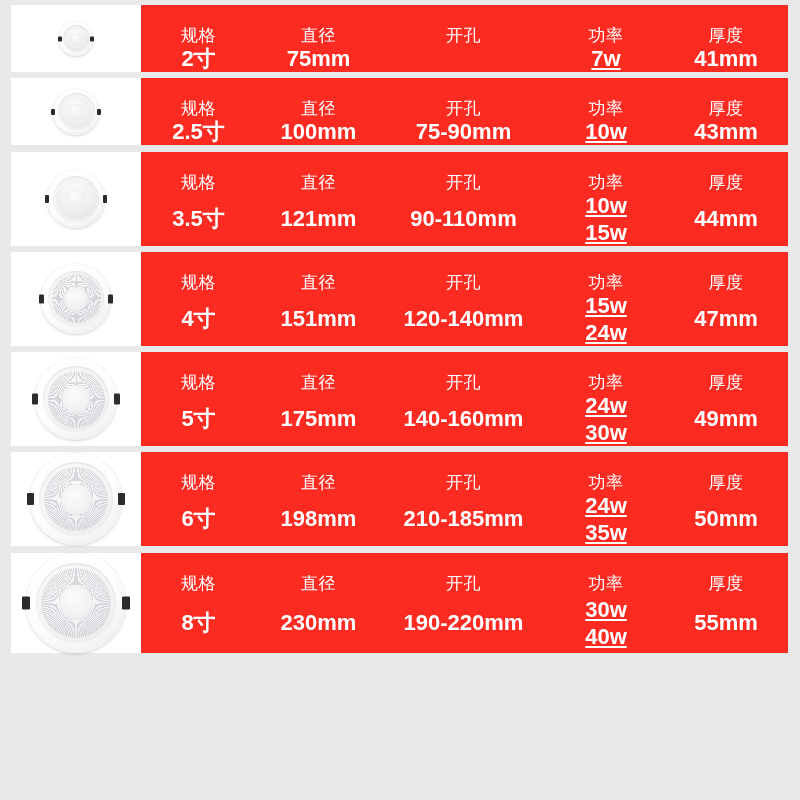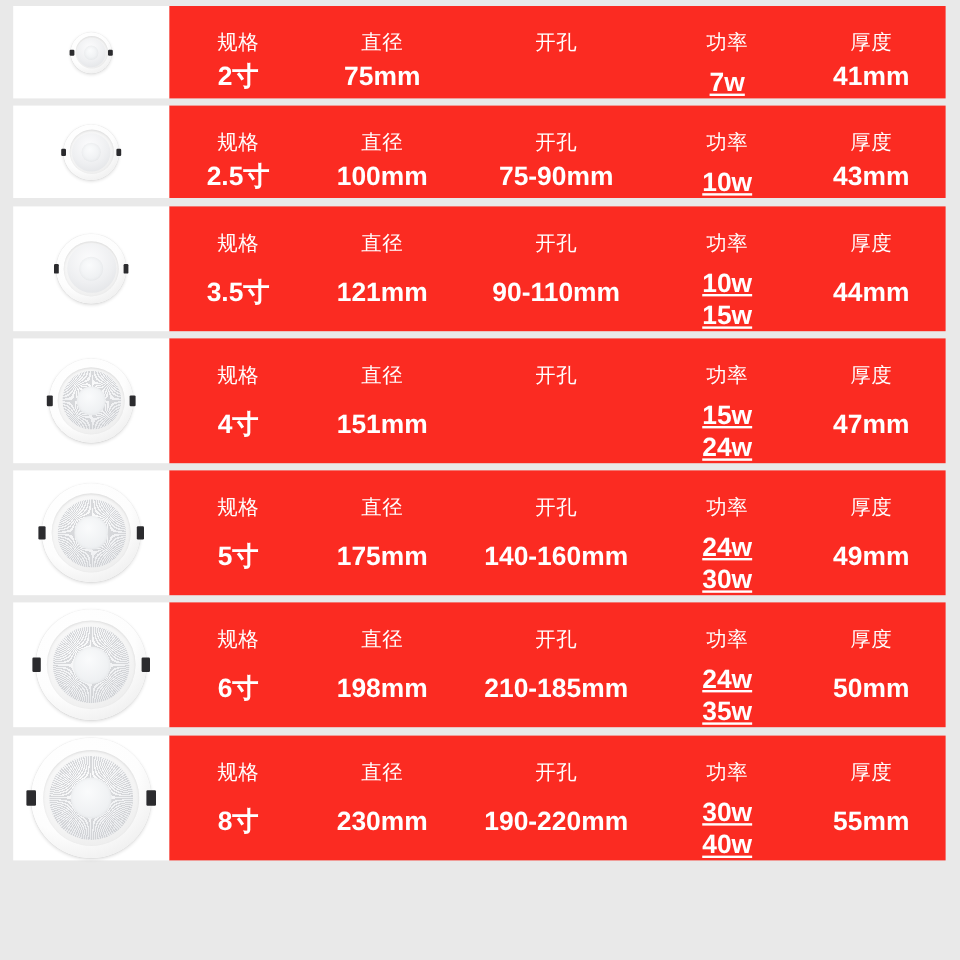--- a/index.html
+++ b/index.html
@@ -63,21 +63,21 @@
     align-items: center;
     justify-content: flex-start;
     position: relative;
     padding-top: 22px;
     box-sizing: border-box;
   }
 
   .col-spec   { flex: 0 0 115px; }
   .col-dia    { flex: 0 0 125px; }
   .col-hole   { flex: 0 0 165px; }
-  .col-power  { flex: 0 0 120px; gap: 10px; }
+  .col-power  { flex: 0 0 120px; }
   .col-thick  { flex: 0 0 120px; }
 
   .col-head {
     color: #ffffff;
     font-size: 17px;
     font-weight: normal;
     line-height: 18px;
     letter-spacing: 0.5px;
     white-space: nowrap;
   }
@@ -312,20 +312,23 @@
           </div>
         </div>
         <div class="col col-dia">
           <div class="col-head">直径</div>
           <div class="col-val-wrap">
             <div class="col-val">151mm</div>
           </div>
         </div>
         <div class="col col-hole">
           <div class="col-head">开孔</div>
+          <div class="col-val-wrap">
+            <div class="col-val">120-140mm</div>
+          </div>
         </div>
         <div class="col col-power">
           <div class="col-head">功率</div>
           <div class="col-val-wrap">
             <div class="col-val">15w</div>
             <div class="col-val">24w</div>
           </div>
         </div>
         <div class="col col-thick">
           <div class="col-head">厚度</div>

